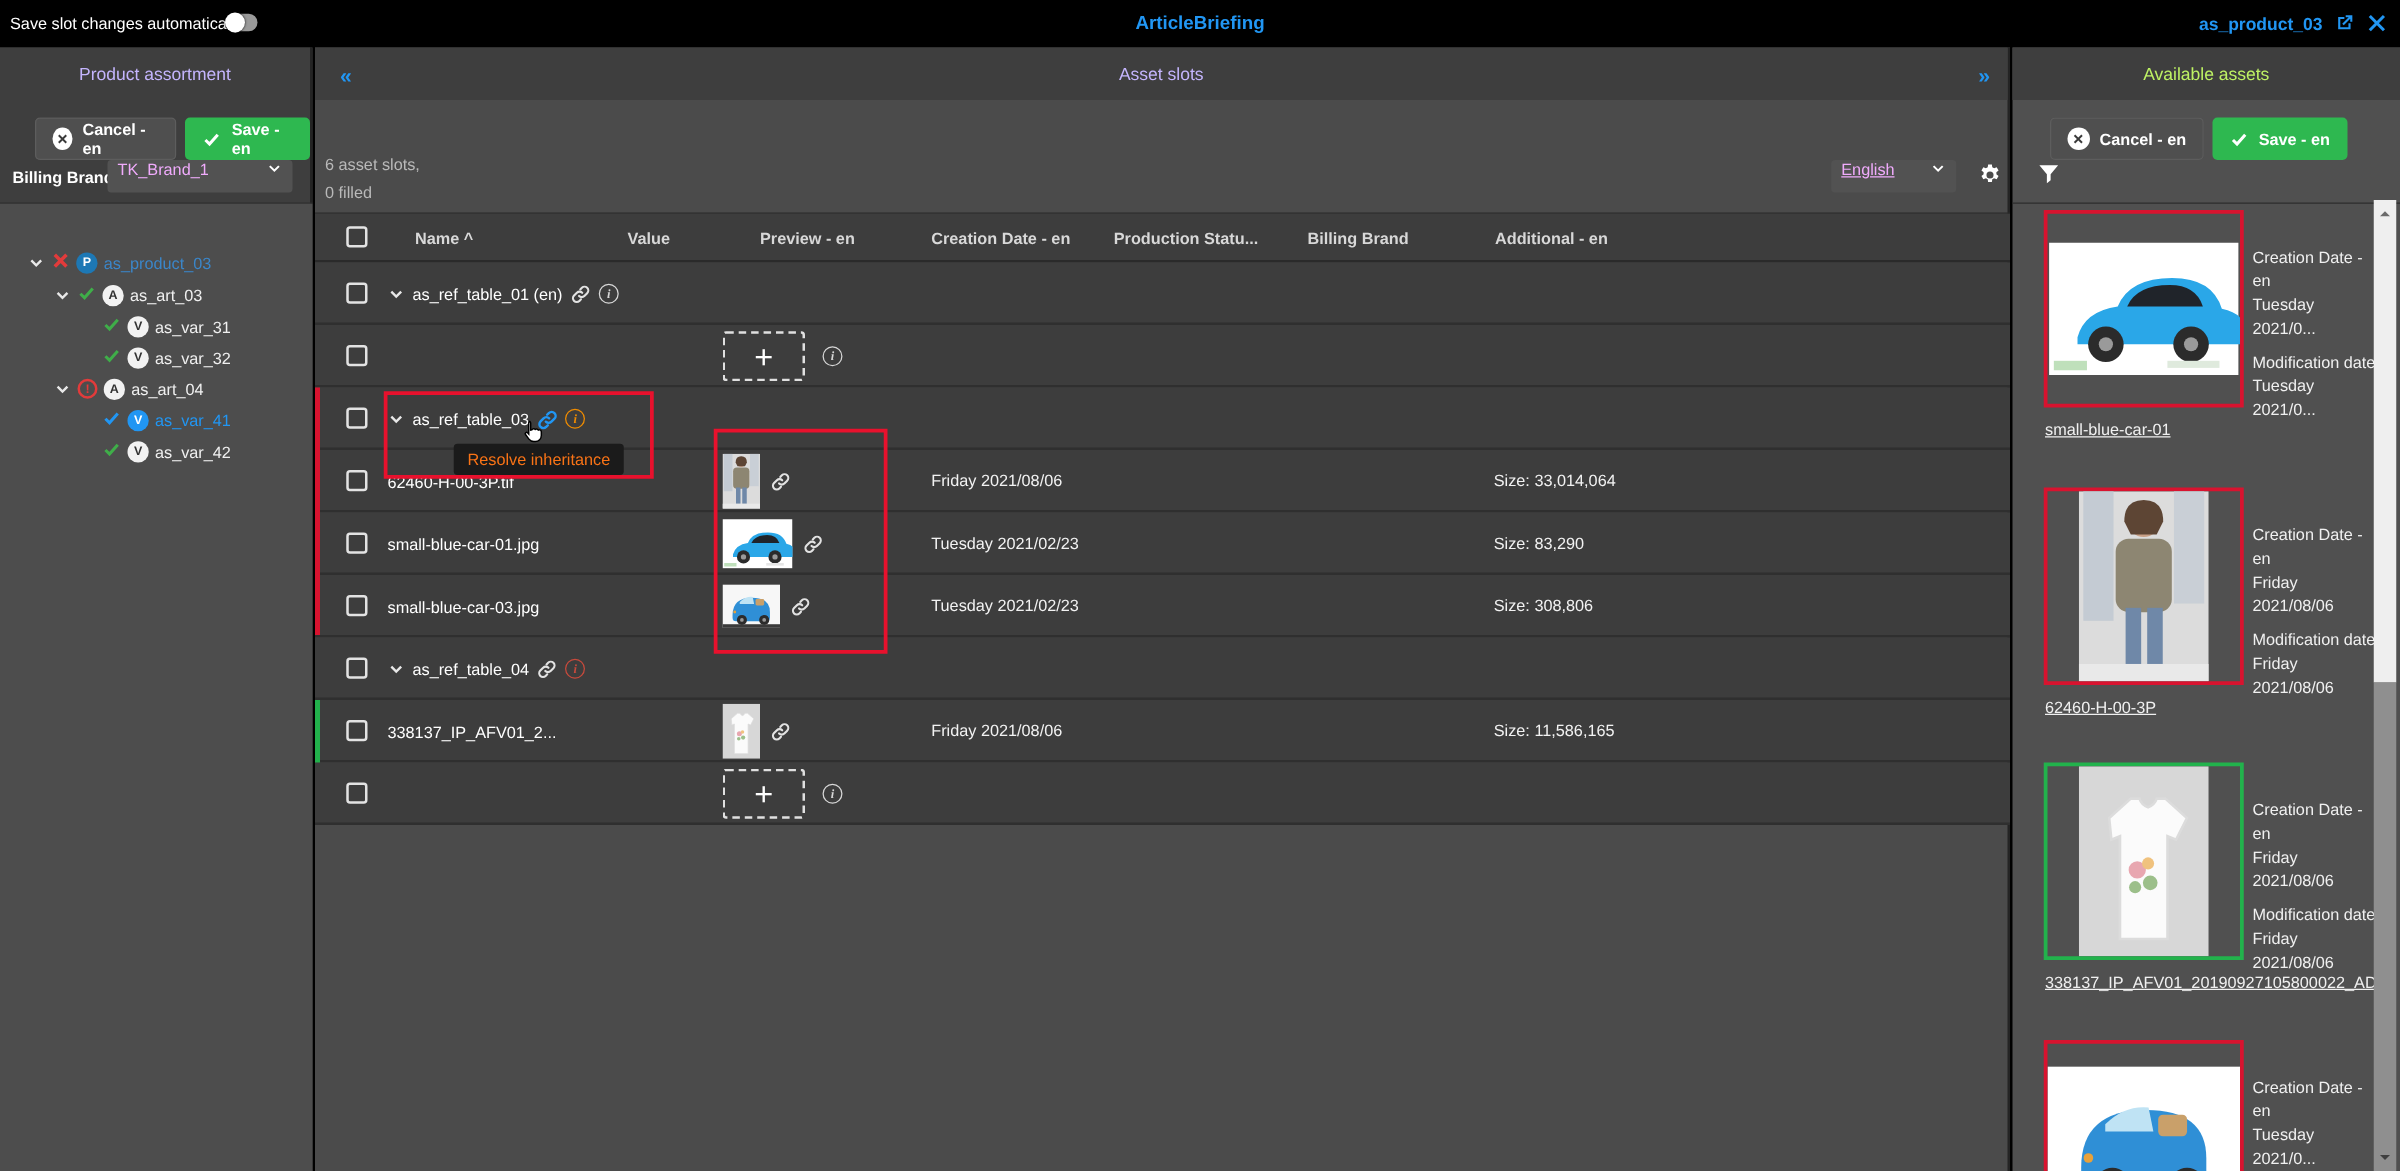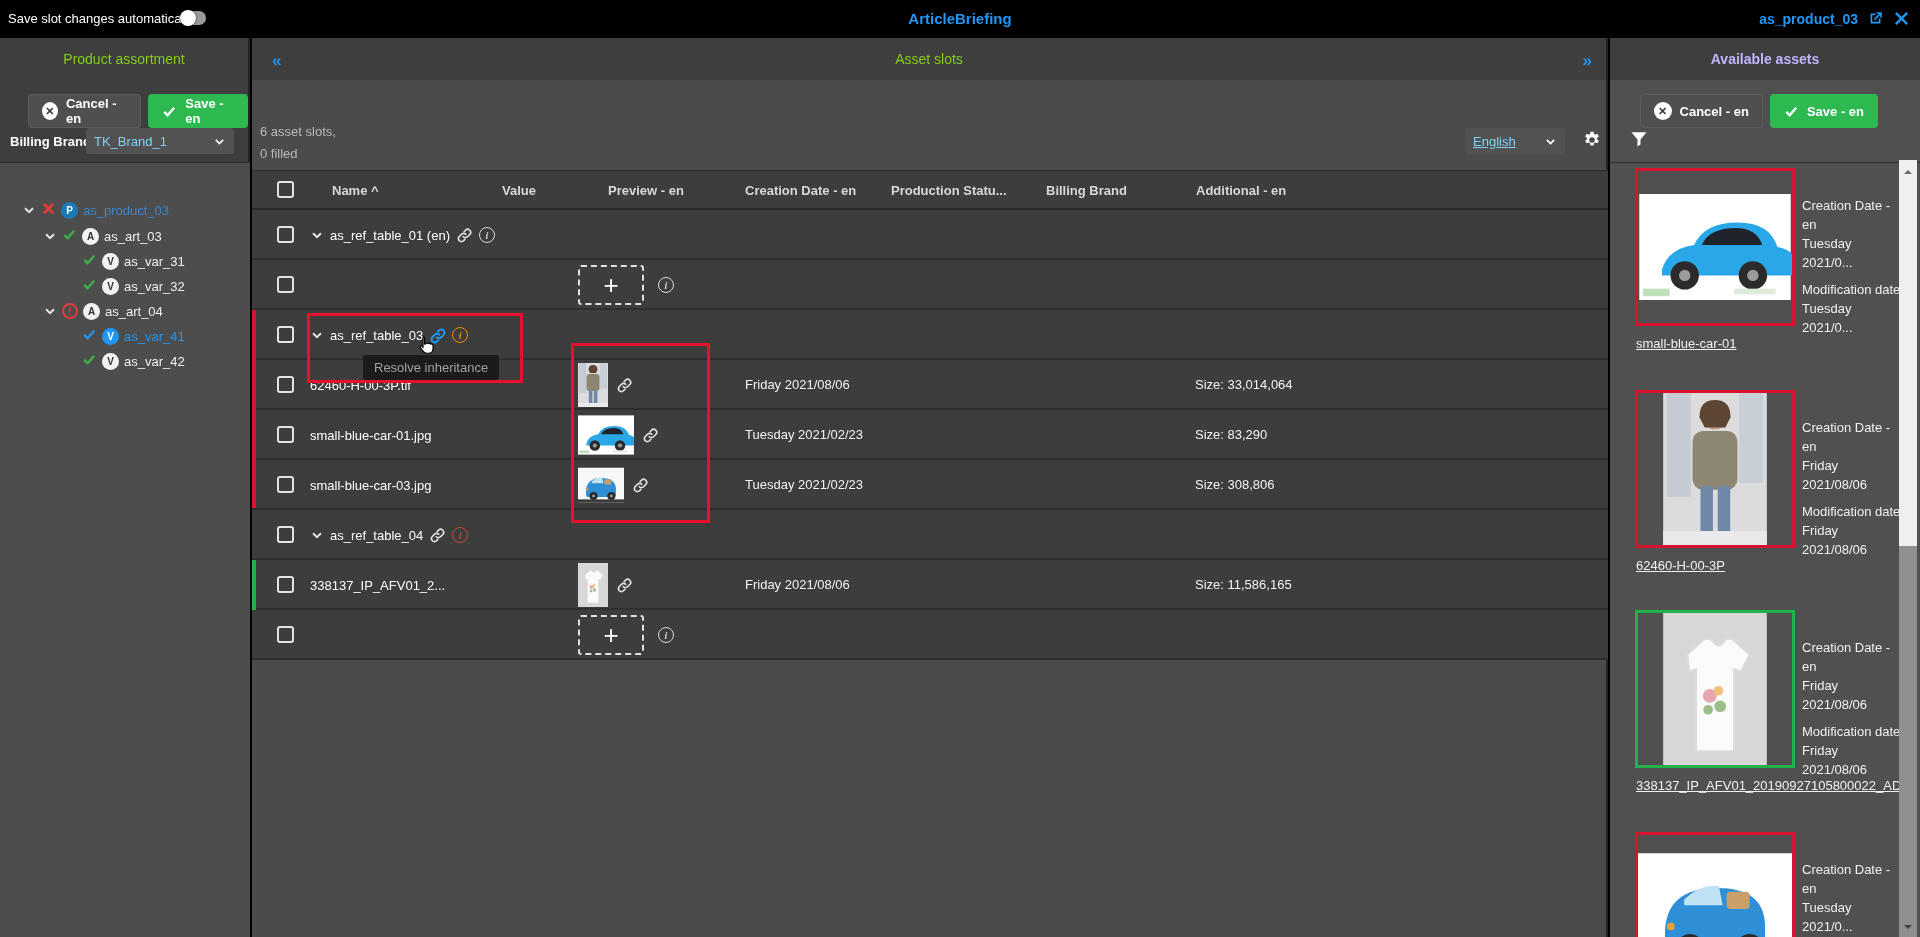--- a/index.html
+++ b/index.html
@@ -16,36 +16,36 @@
   .product-name { right:62px; top:11px; color:#2196f3; font-size:14px; font-weight:bold; }
   .tb-ic { top:10px; width:17px; height:17px; color:#2196f3; cursor:pointer; }
 
   
   .panel { top:38px; height:899px; }
   #left-panel  { left:0; width:250px; background:#3e3e3e; border-right:2px solid #242424; }
   #mid-panel   { left:252px; width:1356px; background:#4b4b4b; border-right:2px solid #242424; }
   #right-panel { left:1610px; width:310px; background:#505050; }
 
   .panel-header { left:0; top:0; width:100%; height:42px; background:#3e3e3e; }
-  .panel-title  { width:100%; text-align:center; top:13px; color:#84cc16; font-size:14px; }
-  .blue-title   { color:#c4b5fd;font-weight:bold; }
+  .panel-title  { width:100%; text-align:center; top:13px; color:#c4b5fd; font-size:14px; }
+  .blue-title   { color:#bef264; }
 
   
   .btn { height:34px; border-radius:4px; display:flex; align-items:center; gap:8px;
          padding:0 14px; font-size:13px; font-weight:bold; color:#fff; cursor:pointer; }
   .btn-cancel { background:#4f4f4f; box-shadow:0 0 0 1px #5d5d5d inset; }
   .btn-save   { background:#2eb850; }
   .ic-circle-x { width:18px; height:18px; border-radius:50%; background:#fff; color:#3a3a3a;
                  display:flex; align-items:center; justify-content:center; font-size:11px; font-weight:bold; }
   .ic-check svg { display:block; }
 
   
   .billing-label { left:10px; top:96px; color:#fff; font-size:13px; font-weight:bold; }
-  .dropdown { background:#525252; border-radius:3px; color:#7dd3fc; font-size:13px;
-              display:flex; align-items:center; justify-content:space-between; padding:0 8px; cursor:pointer; }
+  .dropdown { background:#525252; border-radius:3px; color:#f0abfc; font-size:13px;
+              display:flex; justify-content:space-between; padding:0 8px; cursor:pointer; }
   #billing-dd { left:86px; top:90px; width:148px; height:26px; }
   .lp-divider { left:0; top:124px; width:250px; height:1px; background:#2c2c2c; }
   #tree-area { left:0; top:125px; width:250px; height:774px; background:#4d4d4d; }
 
   .tree-item { position:absolute; height:24px; display:flex; align-items:center; gap:5px; color:#f0f0f0; font-size:13px; cursor:pointer; }
   .ti-chevron { width:14px; height:14px; color:#e8e8e8; }
   .type-ic { width:17px; height:17px; border-radius:50%; background:#f2f2f2; color:#333;
              font-size:10px; font-weight:bold; display:flex; align-items:center; justify-content:center; }
   .type-ic.blue { background:#2196f3; color:#fff; }
   .type-ic.pblue { background:#1d78b5; color:#fff; }
@@ -81,21 +81,21 @@
   .add-box { position:absolute; left:326px; top:5px; width:66px; height:40px; border:2px dashed #e0e0e0; border-radius:3px;
              color:#fff; font-size:26px; display:flex; align-items:center; justify-content:center; cursor:pointer; }
   .add-info { position:absolute; left:406px; top:17px; }
   .cell-text { position:absolute; top:17px; color:#f2f2f2; font-size:13px; }
   .col-creation { left:493px; } .col-additional { left:943px; }
 
   
   .edge-bar { position:absolute; left:0; width:4px; }
   .edge-red { background:#d8132f; } .edge-green { background:#22b24c; }
   .ann-rect { position:absolute; border:3px solid #e8112d; }
-  .tooltip { position:absolute; background:#1b1b1b; color:#a3a3a3; font-size:13px; padding:5px 11px; border-radius:3px; white-space:nowrap; }
+  .tooltip { position:absolute; background:#1b1b1b; color:#f97316; font-size:13px; padding:5px 11px; border-radius:3px; white-space:nowrap; }
   .cursor-hand { position:absolute; width:22px; height:22px; }
 
   
   #rp-buttons { position:absolute; right:42px; top:56px; display:flex; gap:7px; }
   #lp-buttons { position:absolute; left:28px; top:56px; display:flex; gap:7px; }
   .filter-ic { left:20px; top:92px; width:18px; height:18px; color:#fff; cursor:pointer; }
   .rp-divider { left:0; top:124px; width:310px; height:1px; background:#2c2c2c; }
 
   .card-box { position:absolute; left:25px; width:160px; height:158px; display:flex; align-items:center; justify-content:center; cursor:pointer; }
   .bd-red { border:3px solid #d8132f; } .bd-green { border:3px solid #22b24c; }

